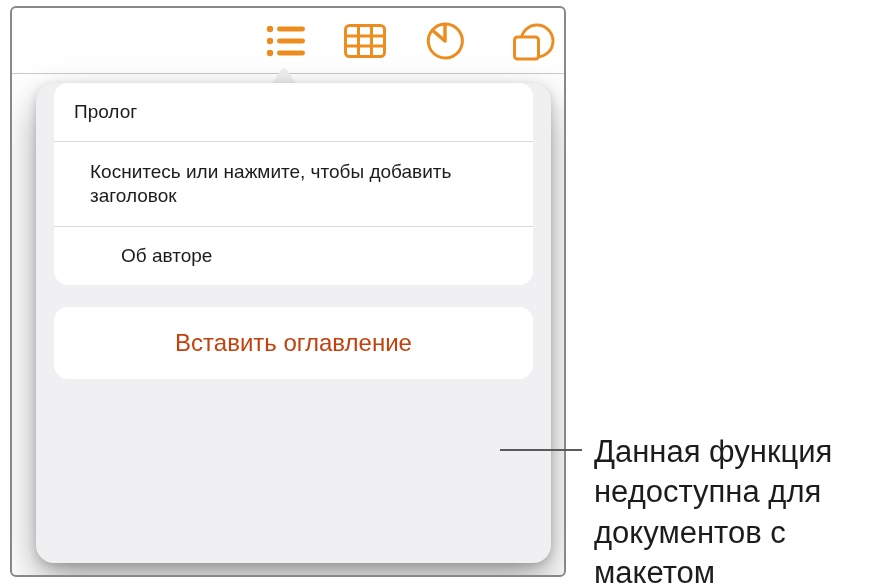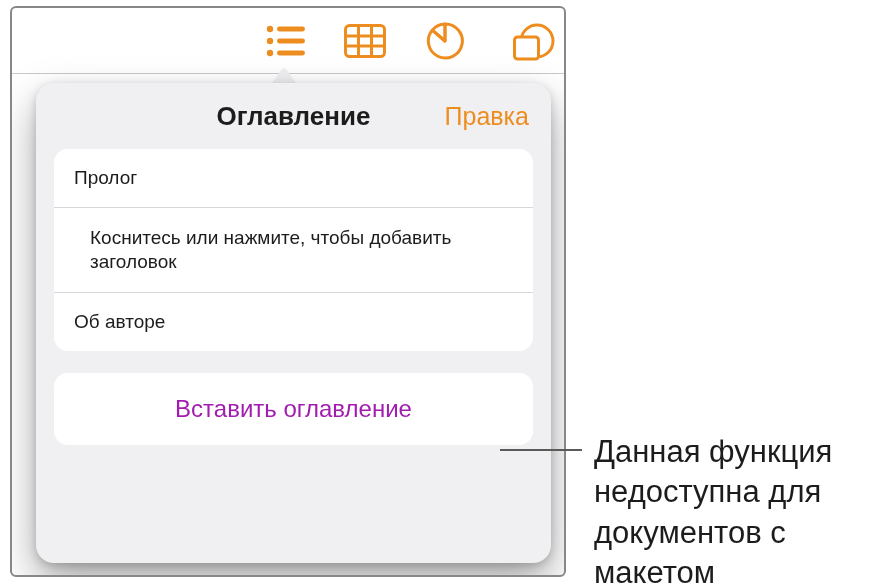--- a/index.html
+++ b/index.html
@@ -69,33 +69,33 @@
     border-radius: 14px;
     overflow: hidden;
   }
   .row {
     padding: 18px 20px;
     border-bottom: 1px solid #d7d7dc;
     font-size: 19px;
     color: #1c1c1c;
   }
   .row.indent { padding-left: 36px; line-height: 1.25; }
-  .row:last-child { border-bottom: none; }
+  .row:last-child { border-bottom: none; margin-left: 47px; }
 
   .insert-card {
     margin: 22px 18px 0 18px;
     background: #fff;
     border-radius: 14px;
     overflow: hidden;
   }
   .insert-btn {
     padding: 22px 20px;
     text-align: center;
     font-size: 24px;
-    color: #a21caf;
+    color: #c2410c;
   }
 
   .callout-line {
     position: absolute;
     left: 500px; top: 449px;
     width: 82px; height: 2px;
     background: #5a5a5a;
   }
   .callout-text {
     position: absolute;
@@ -145,24 +145,20 @@
           <rect x="1.5" y="16" width="24" height="22" rx="3" fill="#fff" stroke="#ee8d1f" stroke-width="3"></rect>
         </svg>
       </div>
     </div>
 
     <svg class="arrow" viewBox="0 0 34 20">
       <path d="M0 20 Q 3 20 8 13 L14 4 Q17 0 20 4 L26 13 Q31 20 34 20 Z" fill="#f0f0f2"></path>
     </svg>
 
     <div class="popover">
-      <div class="pop-header">
-        <div class="pop-title">Оглавление</div>
-        <div class="pop-edit">Правка</div>
-      </div>
 
       <div class="list-card">
         <div class="row">Пролог</div>
         <div class="row indent">Коснитесь или нажмите, чтобы добавить заголовок</div>
         <div class="row">Об авторе</div>
       </div>
 
       <div class="insert-card">
         <div class="insert-btn">Вставить оглавление</div>
       </div>

